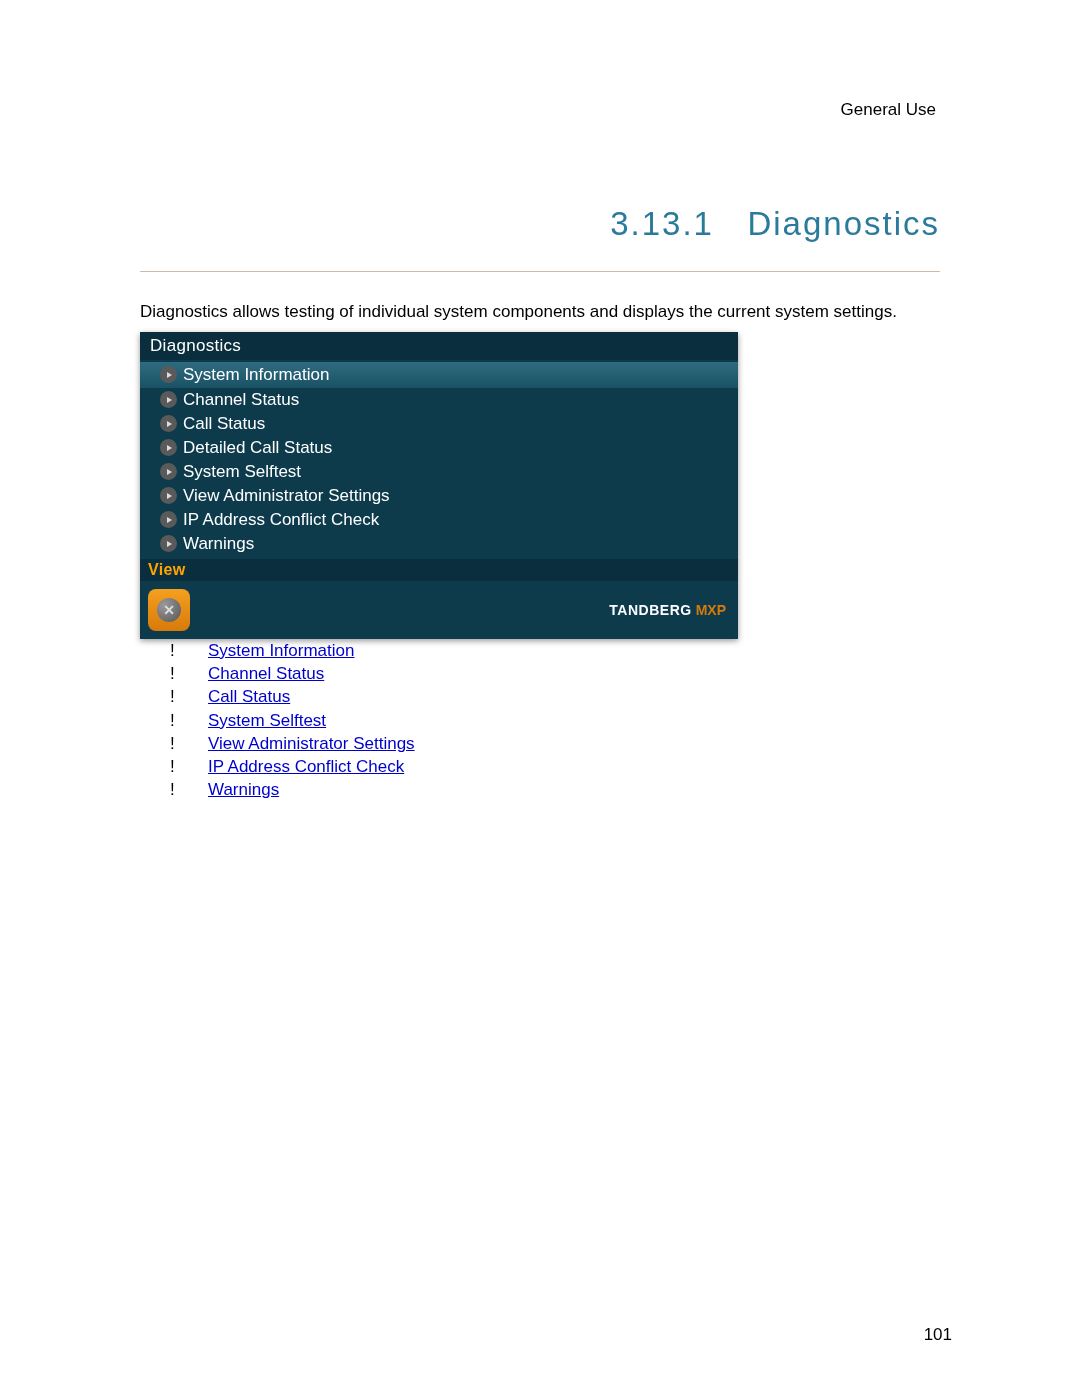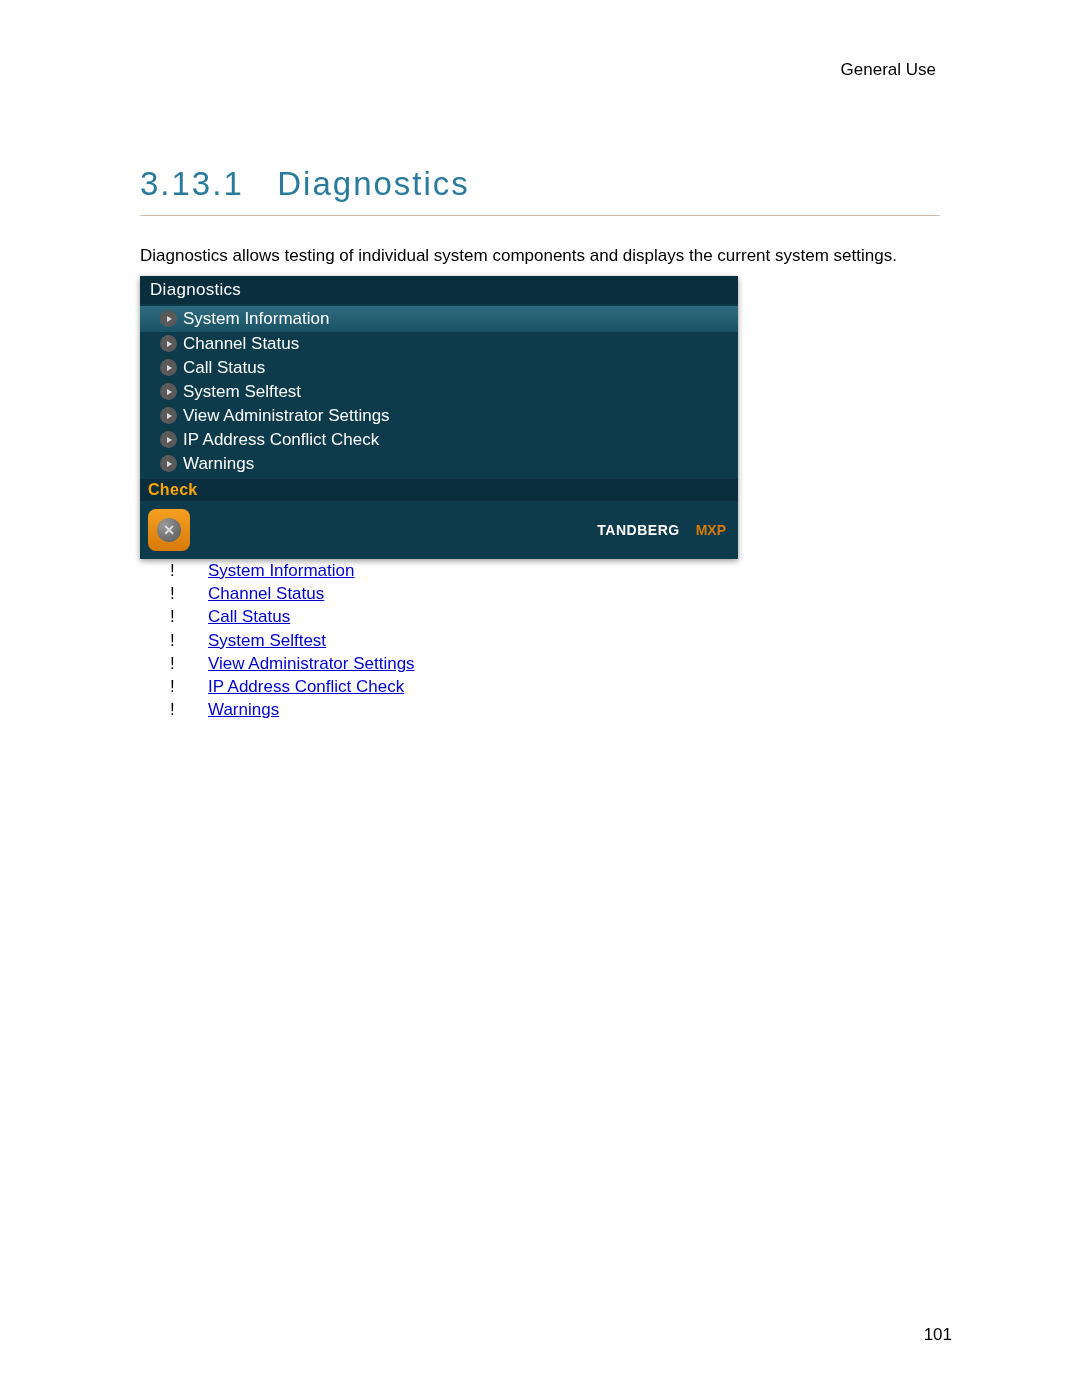--- a/index.html
+++ b/index.html
@@ -17,27 +17,29 @@
     }
     .page {
       padding: 60px 140px 40px 140px;
     }
     .header-right {
       text-align: right;
       font-size: 17px;
       color: #000000;
       margin-bottom: 85px;
       padding-right: 4px;
+      margin-top: 40px;
     }
     .section-title {
       font-size: 33px;
       color: #2a7b9b;
       letter-spacing: 2px;
       font-weight: 400;
-      margin-bottom: 12px;
+      margin-bottom: 28px;
+      text-align: right;
     }
     .hr {
       border: none;
       border-top: 1px solid #d5b8a9;
       margin-bottom: 28px;
     }
     .intro-text {
       font-size: 17px;
       line-height: 1.4;
       margin-bottom: 8px;
@@ -125,21 +127,21 @@
     }
     .back-x {
       color: #ddd;
       font-size: 14px;
       font-weight: bold;
       line-height: 1;
     }
     .logo {
       display: flex;
       align-items: baseline;
-      gap: 16px;
+      gap: 4px;
       font-weight: bold;
       justify-content: space-between;
     }
     .logo-tandberg {
       color: #ffffff;
       font-size: 14px;
       letter-spacing: 0.5px;
     }
     .logo-mxp {
       color: #d87a0a;
@@ -209,20 +211,26 @@
       <li class="menu-item">
         <span class="bullet-icon">
             <span class="bullet-inner"></span>
           </span>
         <span>Call Status</span>
       </li>
       <li class="menu-item">
         <span class="bullet-icon">
             <span class="bullet-inner"></span>
           </span>
+        <span>Detailed Call Status</span>
+      </li>
+      <li class="menu-item">
+        <span class="bullet-icon">
+            <span class="bullet-inner"></span>
+          </span>
         <span>System Selftest</span>
       </li>
       <li class="menu-item">
         <span class="bullet-icon">
             <span class="bullet-inner"></span>
           </span>
         <span>View Administrator Settings</span>
       </li>
       <li class="menu-item">
         <span class="bullet-icon">
@@ -230,21 +238,21 @@
           </span>
         <span>IP Address Conflict Check</span>
       </li>
       <li class="menu-item">
         <span class="bullet-icon">
             <span class="bullet-inner"></span>
           </span>
         <span>Warnings</span>
       </li>
     </ul>
-    <div class="back-bar">Check</div>
+    <div class="back-bar">View</div>
     <div class="bottom-bar">
       <div class="back-button">
         <div class="back-button-inner">
           <span class="back-x">✕</span>
         </div>
       </div>
       <div class="logo">
         <span class="logo-tandberg">TANDBERG</span>
         <span class="logo-mxp">MXP</span>
       </div>

